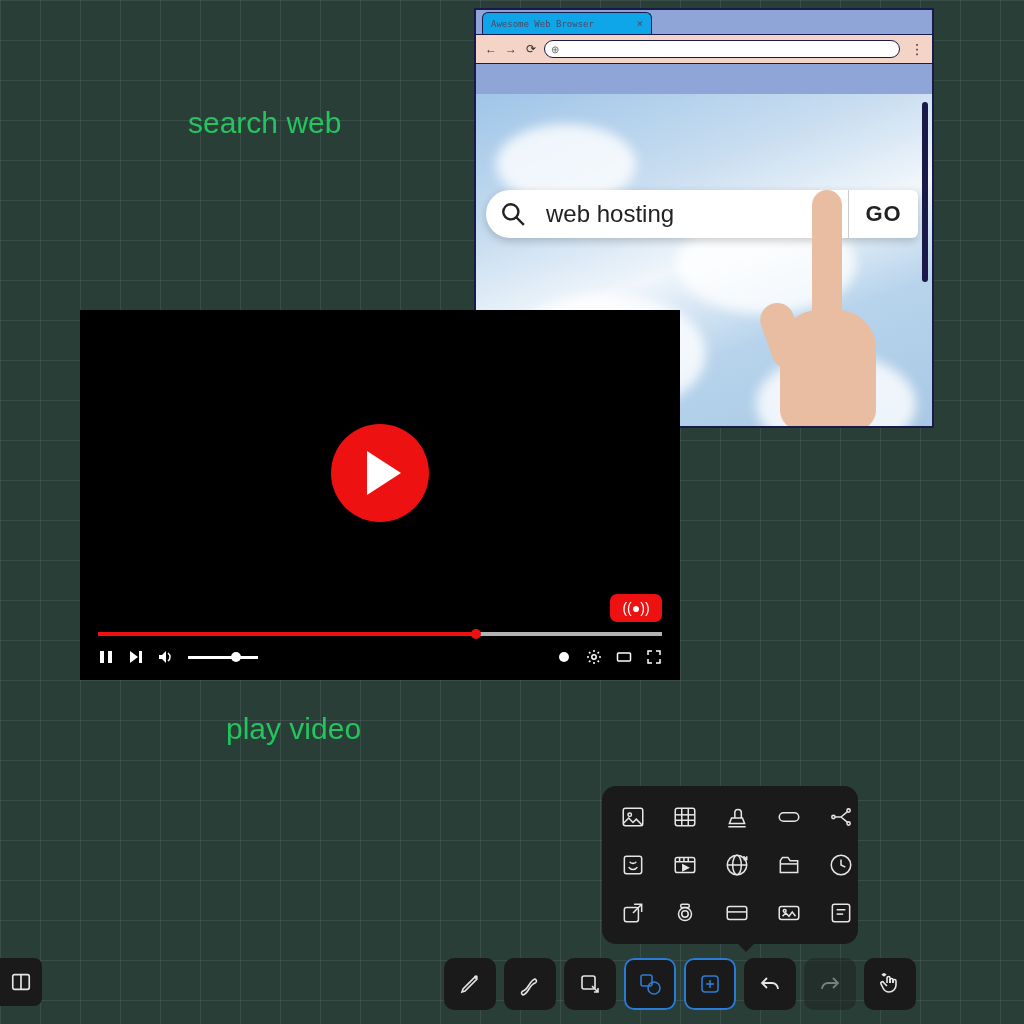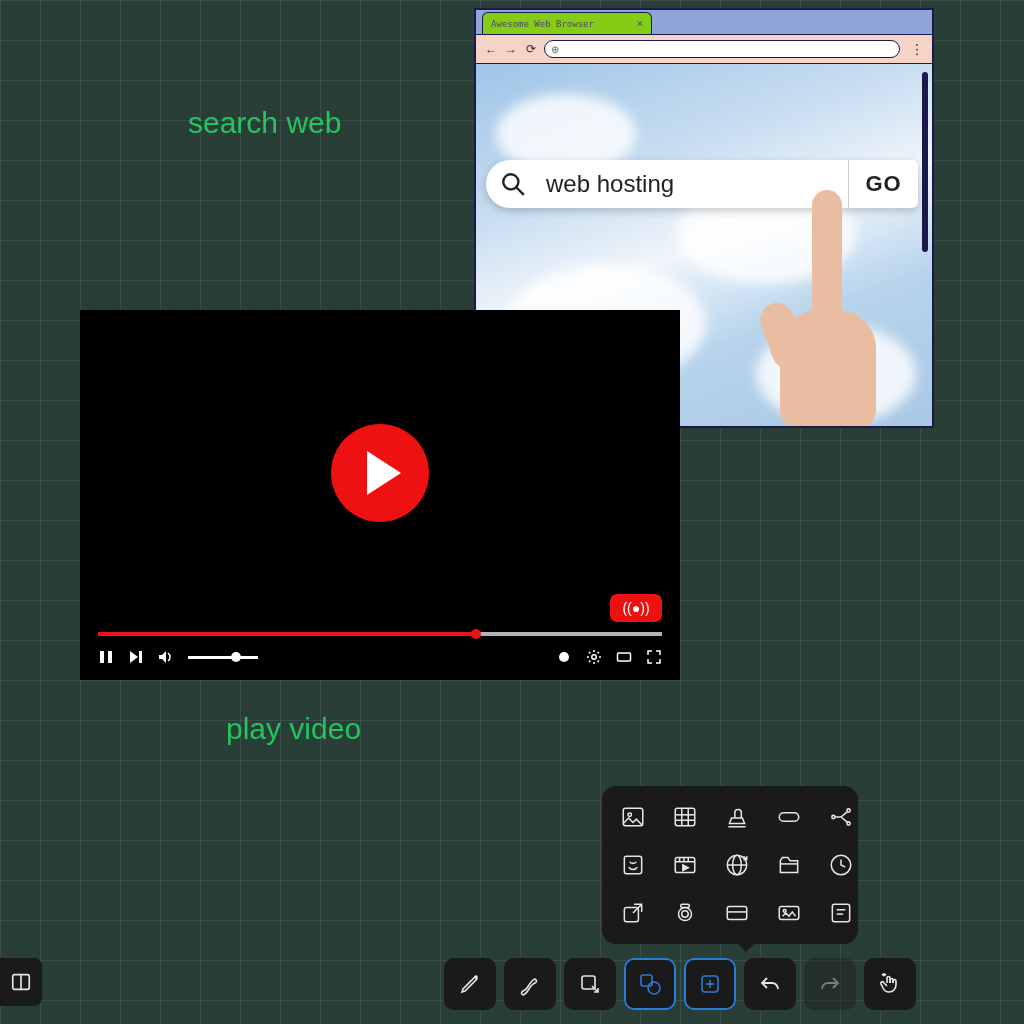--- a/index.html
+++ b/index.html
@@ -29,21 +29,21 @@
     border: 2px solid #1a1a4a;
     background: #8fa5d8;
     display: flex; flex-direction: column;
   }
   .br-tabbar {
     height: 24px; background: #8fa5d8; position: relative;
   }
   .br-tab {
     position: absolute; left: 6px; top: 2px;
     height: 22px; width: 170px;
-    background: #84cc16;
+    background: #0ea5e9;
     border: 1px solid #1a1a4a; border-bottom: none;
     border-radius: 6px 6px 0 0;
     display: flex; align-items: center; padding: 0 8px;
     font-size: 9px; color: #4a4a6a; font-family: monospace;
   }
   .br-tab .tab-x { margin-left: auto; font-size: 11px; color:#4a4a6a; }
   .br-urlrow {
     height: 30px; background: #f5d4c8; border-top:1px solid #1a1a4a; border-bottom: 1px solid #1a1a4a;
     display: flex; align-items: center; padding: 0 8px; gap: 6px;
     font-size: 12px; color: #333;
@@ -52,20 +52,21 @@
   .br-urlbox {
     flex: 1; height: 18px; background: #fff; border:1px solid #1a1a4a; border-radius: 9px;
     display:flex; align-items:center; padding:0 6px; font-size:10px; color:#666;
   }
   .br-urlbox .globe { font-size:10px; margin-right:4px;}
   .br-menu { font-size:14px; color:#333; margin-left:4px;}
   .br-content {
     flex:1; position: relative;
     background: linear-gradient(160deg,#9fc5e8 0%, #c8ddf0 30%, #f0f6fb 50%, #b8d4ec 70%, #a8c8e5 100%);
     overflow:hidden;
+    margin-top:30px;
   }
   
   .cloud { position:absolute; background: rgba(255,255,255,0.8); border-radius:50%; filter: blur(6px);}
   .c1{left:20px; top:30px; width:140px;height:80px;}
   .c2{left:200px; top:120px; width:180px;height:100px;}
   .c3{left:30px; top:200px; width:200px;height:120px;}
   .c4{left:280px; top:260px; width:160px;height:100px;}
 
   .br-scroll { position:absolute; right:4px; top:8px; width:6px; height:180px; background:#1a1a4a; border-radius:3px;}
 

